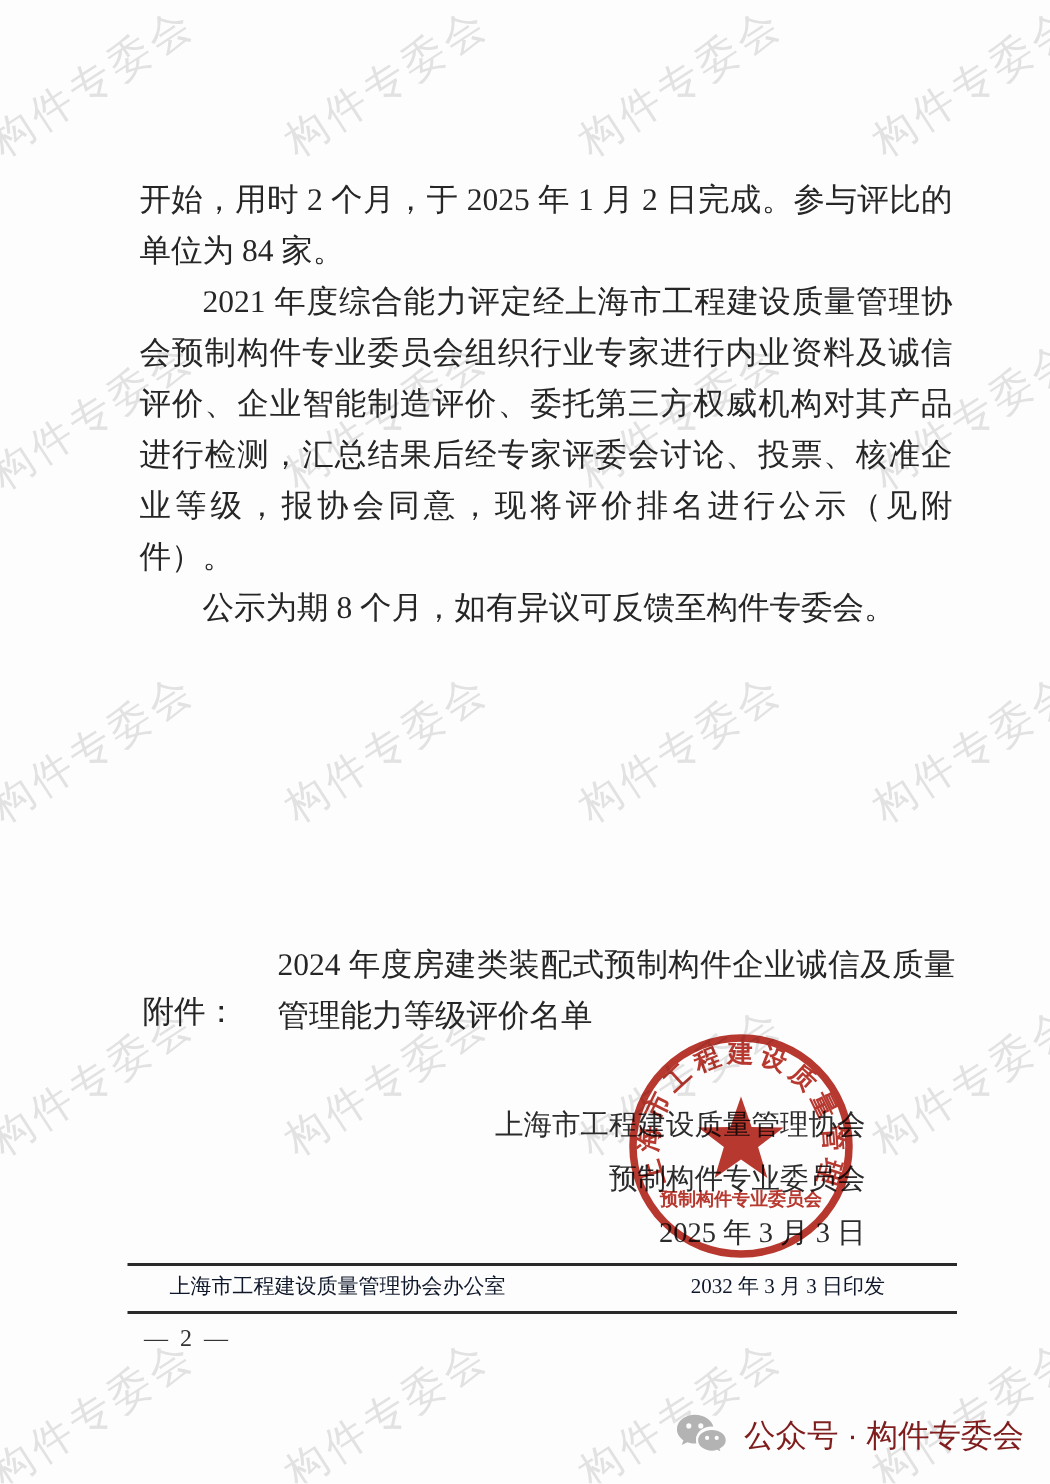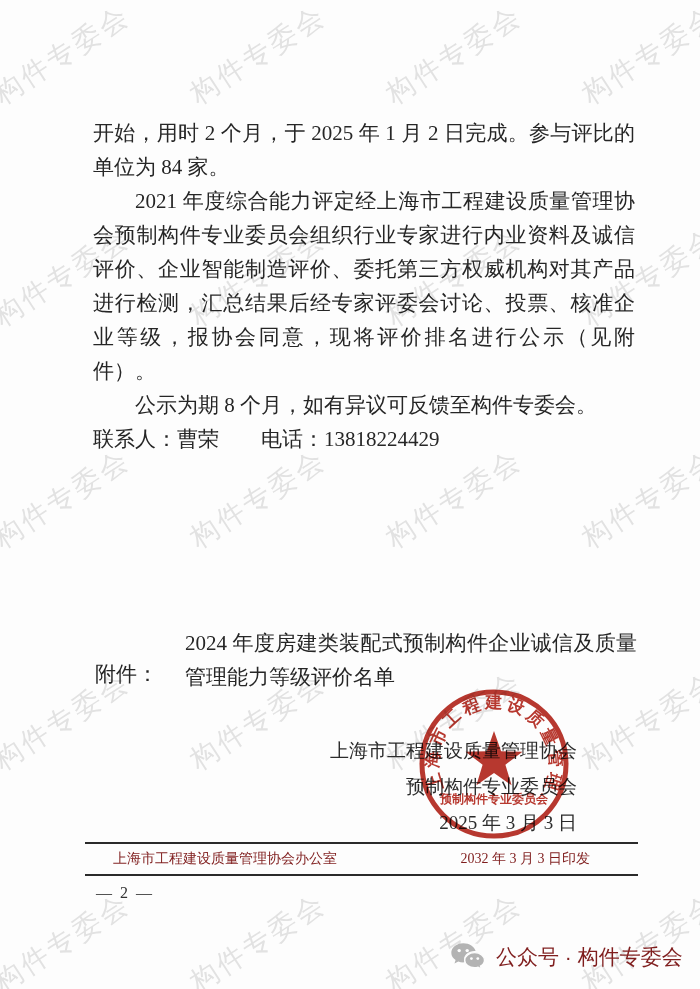--- a/index.html
+++ b/index.html
@@ -50,21 +50,21 @@
     mix-blend-mode:multiply;opacity:0.92;
   }
   
   .footer-rule{position:absolute;left:85px;width:553px;height:2px;background:#2a2a2a;}
   .footer-rule.top{top:842px;}
   .footer-rule.bottom{top:874px;}
   .footer-row{
     position:absolute;left:85px;top:848px;width:553px;
     display:flex;justify-content:space-between;
     padding:0;box-sizing:border-box;
-    font-size:14px;line-height:22px;color:#7f1d1d;
+    font-size:14px;line-height:22px;color:#0f172a;
   }
   .footer-row .office{margin-left:28px;}
   .footer-row .printdate{margin-right:48px;}
   .page-number{
     position:absolute;left:96px;top:884px;
     font-size:16px;color:#333;letter-spacing:2px;
   }
   
   .wechat-bar{
     position:absolute;left:450px;top:942px;z-index:2;
@@ -101,21 +101,20 @@
       <span class="wm" style="left: 454px; top: 943px;">构件专委会</span>
       <span class="wm" style="left: 650px; top: 943px;">构件专委会</span>
     </div>
 
   <div class="content">
 
     <div class="body-text">
       <p>开始，用时 2 个月，于 2025 年 1 月 2 日完成。参与评比的单位为 84 家。</p>
       <p class="indent">2021 年度综合能力评定经上海市工程建设质量管理协会预制构件专业委员会组织行业专家进行内业资料及诚信评价、企业智能制造评价、委托第三方权威机构对其产品进行检测，汇总结果后经专家评委会讨论、投票、核准企业等级，报协会同意，现将评价排名进行公示（见附件）。</p>
       <p class="indent">公示为期 8 个月，如有异议可反馈至构件专委会。</p>
-      <p>联系人：曹荣　　电话：13818224429</p>
     </div>
 
 
     <div class="attachment">
       <span class="att-label">附件：</span>
       <span class="att-text">2024 年度房建类装配式预制构件企业诚信及质量管理能力等级评价名单</span>
     </div>
 
     <div class="signature">
       <div>上海市工程建设质量管理协会</div>

